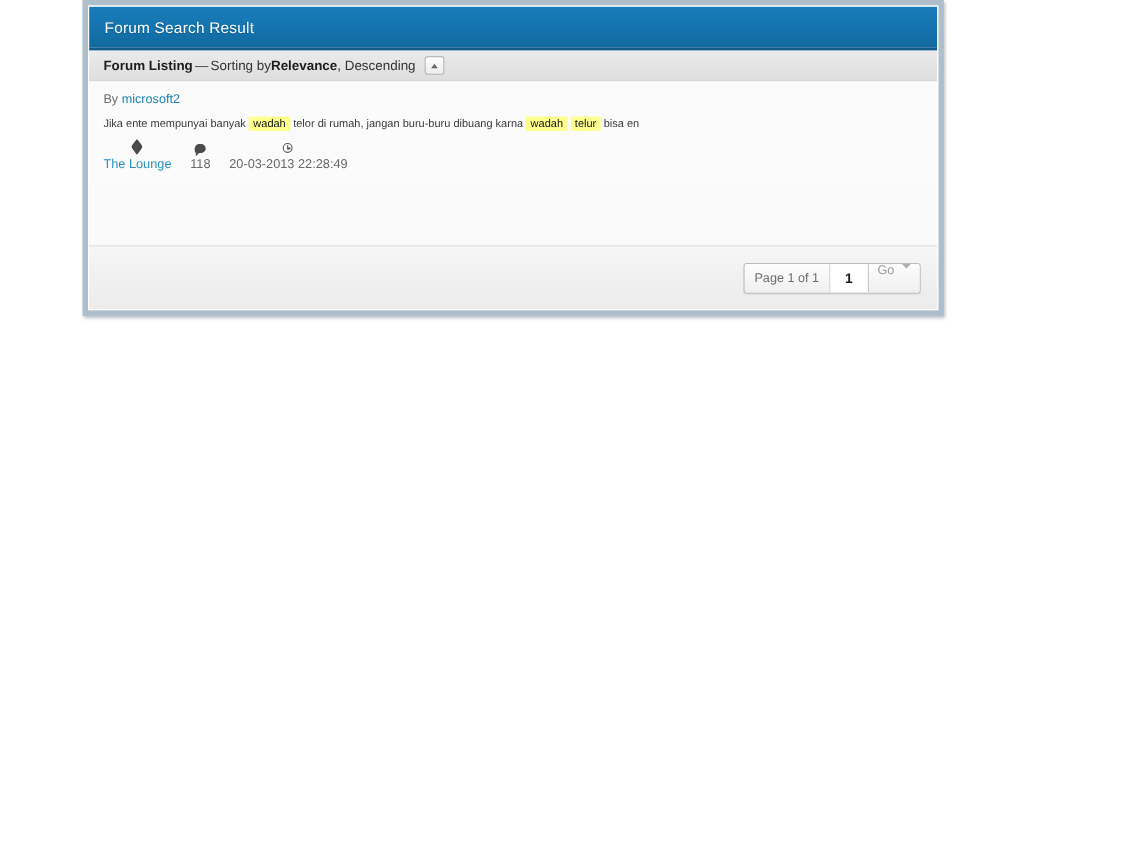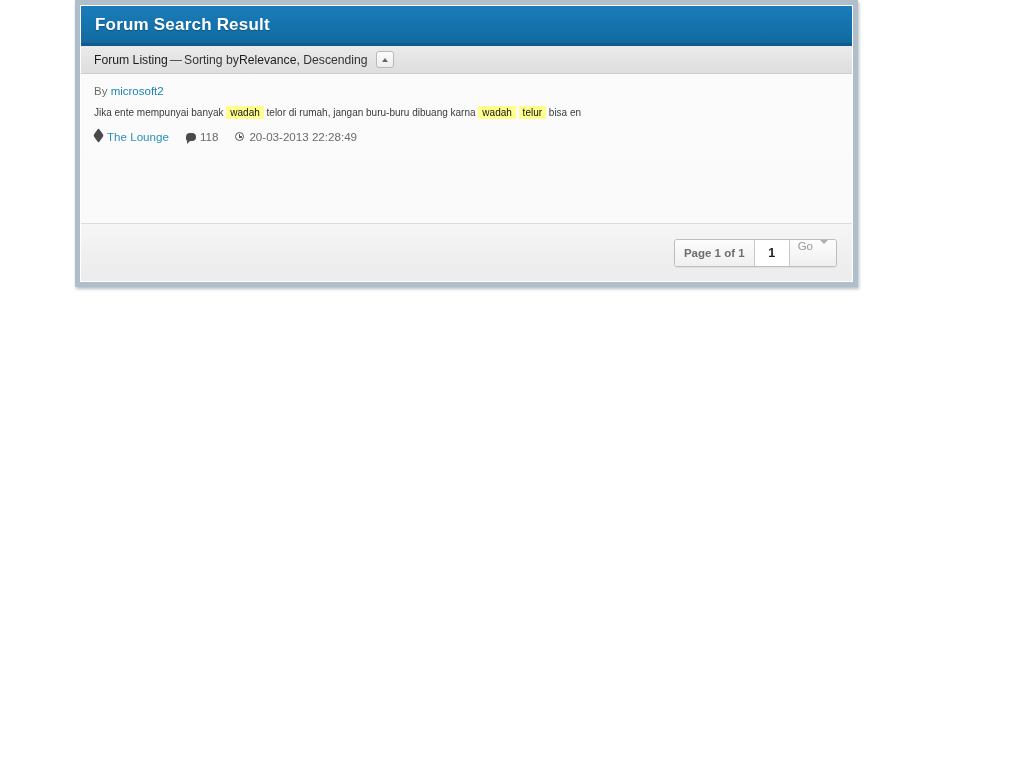--- a/index.html
+++ b/index.html
@@ -42,22 +42,22 @@
     height: 40px;
     background: linear-gradient(to bottom, #1a7cba 0%, #1473ad 55%, #12699f 100%);
     border-bottom: 3px solid #0f5b8c;
     display: flex;
     align-items: center;
     padding: 0 14px;
     box-sizing: border-box;
   }
   #titlebar .title {
     color: #ffffff;
-    font-size: 17px;
-    font-weight: bold;
+    font-size: 14px;
+    font-weight: normal;
     letter-spacing: 0.2px;
     text-shadow: 0 1px 1px rgba(0,0,0,0.25);
   }
 
   
   #summary-row {
     height: 33px;
     background: linear-gradient(to bottom, #f3f3f3 0%, #eeeeee 55%, #e9e9e9 100%);
     border-bottom: 1px solid #d4d4d4;
     display: flex;
@@ -107,21 +107,21 @@
     height: 28px;
     background: linear-gradient(to bottom, #ebebeb 0%, #e4e4e4 50%, #dedede 100%);
     border-bottom: 1px solid #cfcfcf;
     display: flex;
     align-items: center;
     padding: 0 13px;
     box-sizing: border-box;
     font-size: 12.2px;
     color: #333333;
   }
-  #listing-row b { font-weight: normal; color: #1d1d1d; }
+  #listing-row b { font-weight: bold; color: #1d1d1d; }
   #listing-row .dash { color: #444; padding: 0 2px; }
   .collapse-btn {
     display: inline-flex;
     align-items: center;
     justify-content: center;
     width: 16px;
     height: 15px;
     margin-left: 8px;
     border: 1px solid #b9b9b9;
     border-radius: 3px;
@@ -178,20 +178,21 @@
     align-items: center;
     font-size: 11.6px;
     color: #6a6a6a;
     gap: 4px;
   }
   .result-meta .meta-item {
     display: inline-flex;
     align-items: center;
     gap: 4px;
     margin-right: 13px;
+    flex-direction: column;
   }
   .result-meta a {
     color: #2a8fbd;
     text-decoration: none;
     cursor: pointer;
   }
   .tag-icon {
     display: inline-block;
     width: 9px; height: 9px;
     background: #4a4a4a;
@@ -260,21 +261,21 @@
     border-radius: 3px;
     overflow: hidden;
     background: #ffffff;
     box-shadow: 0 1px 1px rgba(0,0,0,0.06);
   }
   .pager .pg-label {
     display: flex;
     align-items: center;
     padding: 0 9px;
     font-size: 11.5px;
-    font-weight: bold;
+    font-weight: normal;
     color: #6e6e6e;
     background: linear-gradient(to bottom, #fdfdfd, #f0f0f0);
     border-right: 1px solid #c9c9c9;
   }
   .pager .pg-input {
     display: flex;
     align-items: center;
     justify-content: center;
     min-width: 22px;
     padding: 0 6px;

